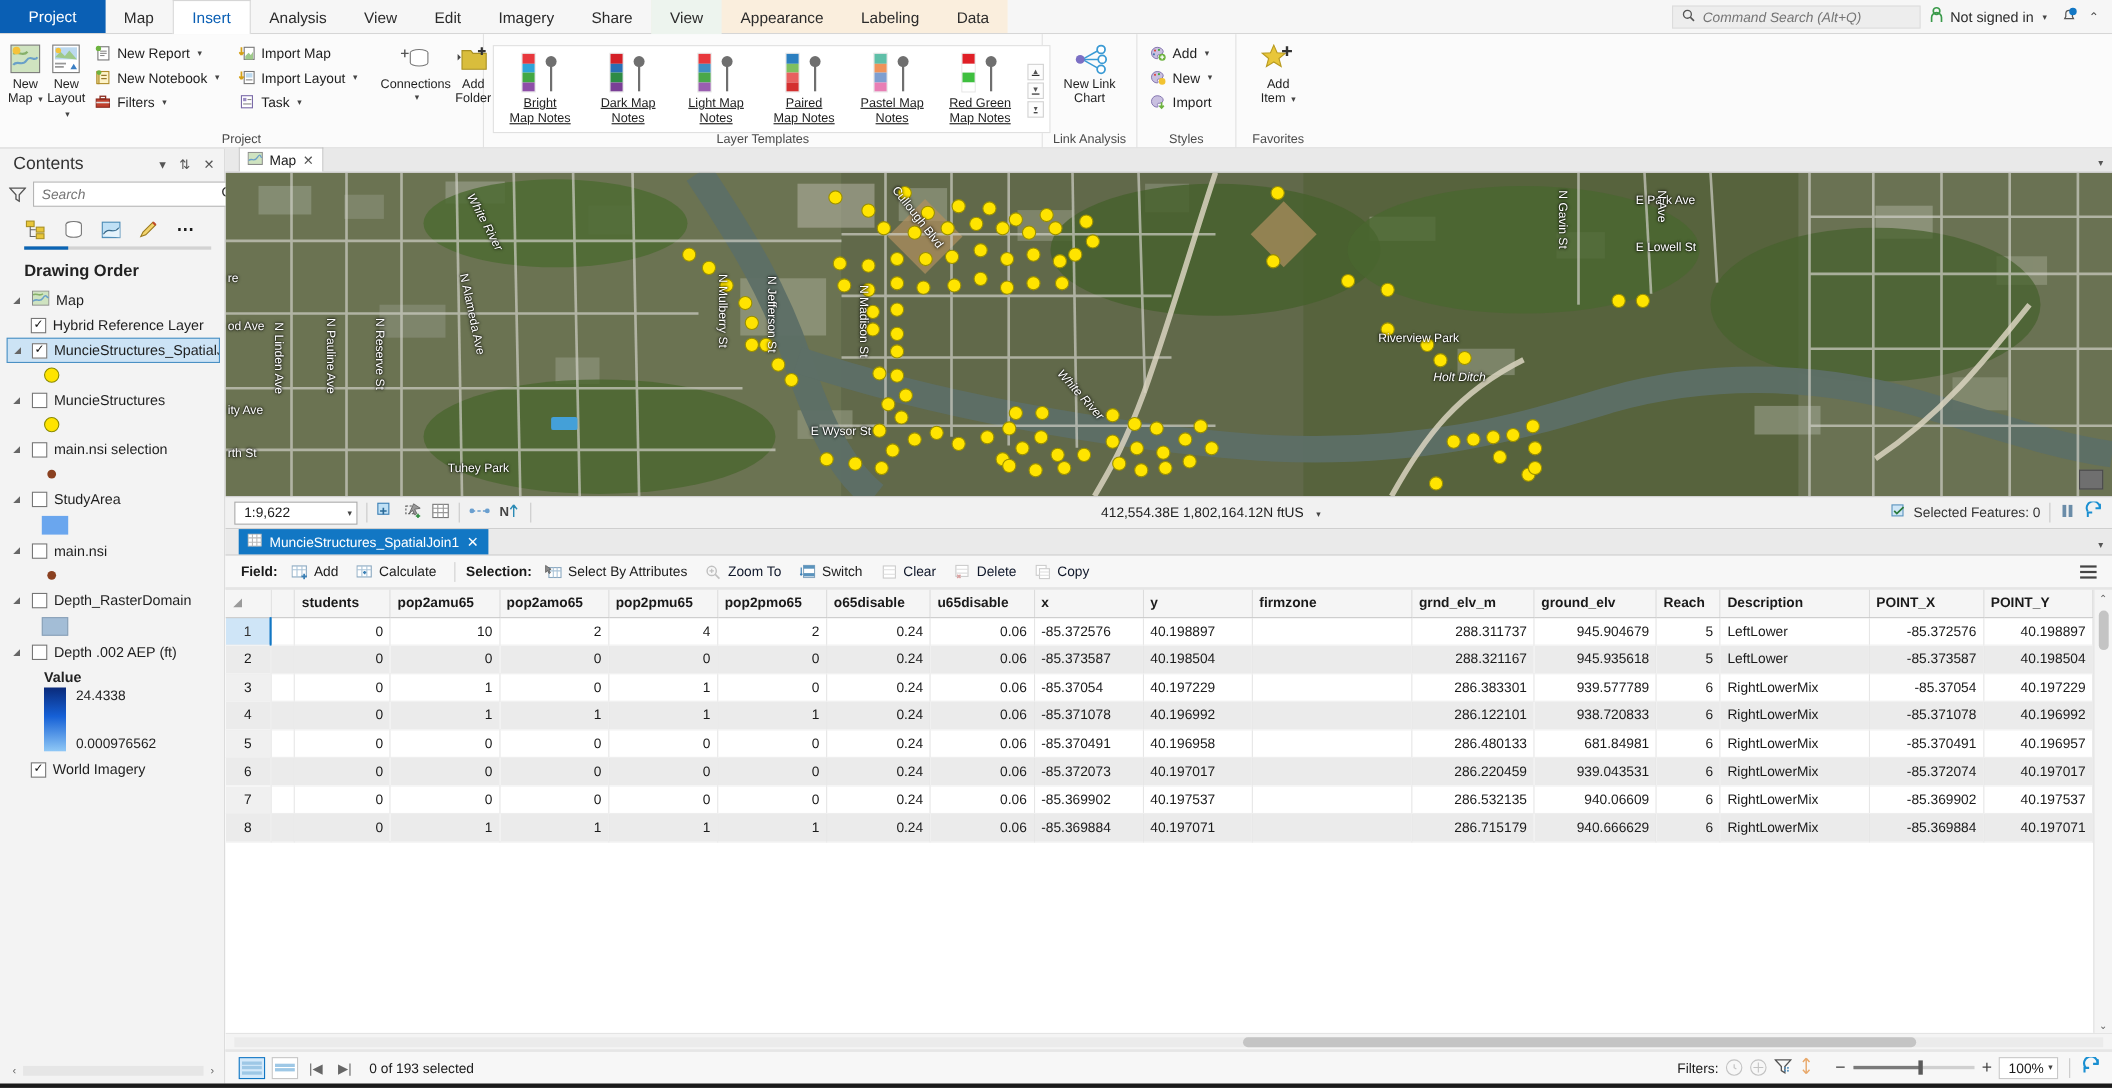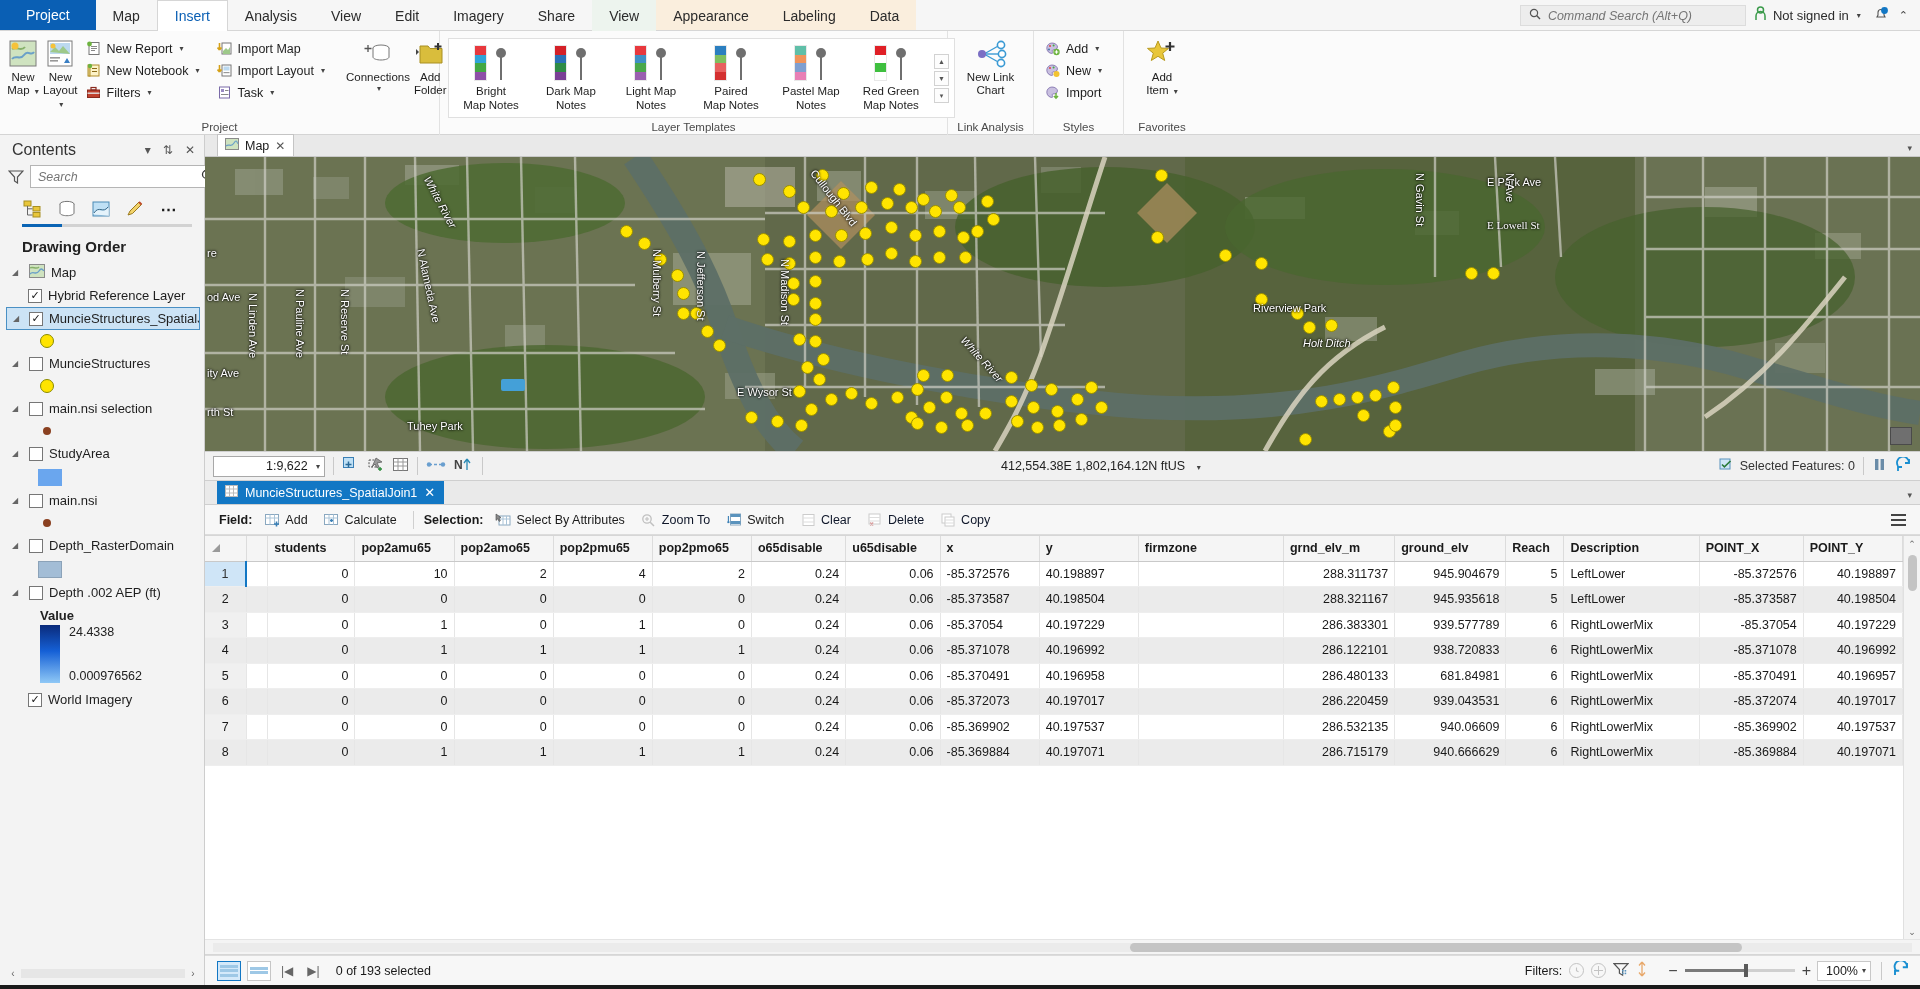--- a/index.html
+++ b/index.html
@@ -122,21 +122,21 @@
   .mlabel.it { font-style: italic; }
   .mlabel.rot { transform-origin: left center; }
   .ydot { position: absolute; width: 13px; height: 13px; border-radius: 50%;
           background: #ffe400; border: 1px solid #9a8f00; }
 
   .mapstatus { height: 30px; background: #f1f1f1; border-top: 1px solid #cfcfcf;
                border-bottom: 1px solid #cfcfcf; display: flex; align-items: center;
                gap: 8px; padding: 0 8px; flex: none; font-size: 12.5px; }
   .scalebox { width: 112px; height: 21px; background: #fff; border: 1px solid #a8a8a8;
               display: flex; align-items: center; padding: 0 4px 0 8px; font-size: 12.5px; }
-  .scalebox .v { flex: 1; margin-left: 44px; }
+  .scalebox .v { flex: 1; }
   .vsep { width: 1px; height: 18px; background: #c9c9c9; }
   .mapstatus .mid { flex: 1; text-align: center; }
   .mapstatus .coords { font-size: 12.5px; color: #222; }
   .selfeat { display: flex; align-items: center; gap: 6px; color: #333; }
 
   .tablepanel { flex: 1; display: flex; flex-direction: column; min-height: 0; background: #f7f7f7; }
   .tabletabbar { height: 24px; background: #eaeaea; display: flex; align-items: stretch; flex: none;
                  border-bottom: 1px solid #cfcfcf; position: relative; }
   .tabletab { display: flex; align-items: center; gap: 7px; background: #1277c4; color: #fff;
               padding: 0 9px 0 8px; margin-left: 12px; font-size: 12.5px; }
@@ -403,21 +403,21 @@
                 <path d="M2 10l3 3-3 3z" fill="#444"></path>
               </svg>
           </span>
           <span>Add<br>Folder</span>
         </div>
       </div>
       <div class="rgroup-title">Project</div>
     </div>
 
     <div class="rgroup" style="width:508px;">
-      <div class="rgroup-body" style="align-items:flex-start;">
+      <div class="rgroup-body" style="align-items:flex-end;text-decoration:underline;">
         <div class="tmplgroup">
           <div class="tmpl">
             <span class="swatchbox">
               <span class="bars">
                   <i style="background:#e8383d"></i>
                   <i style="background:#2fa4d8"></i>
                   <i style="background:#43a843"></i>
                   <i style="background:#8e4fa8"></i>
                 </span>
               <span class="pinicon"></span>
@@ -963,21 +963,21 @@
         </div>
 
         <div>
           <span class="mlabel it rot" style="left:222px;top:14px;transform:rotate(62deg);">White River</span>
           <span class="mlabel rot" style="left:216px;top:86px;transform:rotate(78deg);">N Alameda Ave</span>
           <span class="mlabel rot" style="left:452px;top:86px;transform:rotate(90deg);">N Mulberry St</span>
           <span class="mlabel rot" style="left:496px;top:88px;transform:rotate(90deg);">N Jefferson St</span>
           <span class="mlabel rot" style="left:580px;top:96px;transform:rotate(90deg);">N Madison St</span>
           <span class="mlabel rot" style="left:608px;top:8px;transform:rotate(52deg);">Cullough Blvd</span>
           <span class="mlabel" style="left:1282px;top:19px;">E Park Ave</span>
-          <span class="mlabel" style="left:1282px;top:62px;font-family:Liberation Serif, serif;">E Lowell St</span>
+          <span class="mlabel" style="left:1282px;top:62px;">E Lowell St</span>
           <span class="mlabel rot" style="left:1215px;top:10px;transform:rotate(90deg);">N Gavin St</span>
           <span class="mlabel rot" style="left:1305px;top:10px;transform:rotate(90deg);">N Ave</span>
           <span class="mlabel" style="left:1048px;top:145px;">Riverview Park</span>
           <span class="mlabel it" style="left:1098px;top:180px;">Holt Ditch</span>
           <span class="mlabel it rot" style="left:758px;top:175px;transform:rotate(48deg);">White River</span>
           <span class="mlabel rot" style="left:48px;top:130px;transform:rotate(90deg);">N Linden Ave</span>
           <span class="mlabel rot" style="left:95px;top:126px;transform:rotate(90deg);">N Pauline Ave</span>
           <span class="mlabel rot" style="left:140px;top:126px;transform:rotate(90deg);">N Reserve St</span>
           <span class="mlabel" style="left:2px;top:210px;">ity Ave</span>
           <span class="mlabel" style="left:2px;top:134px;">od Ave</span>

